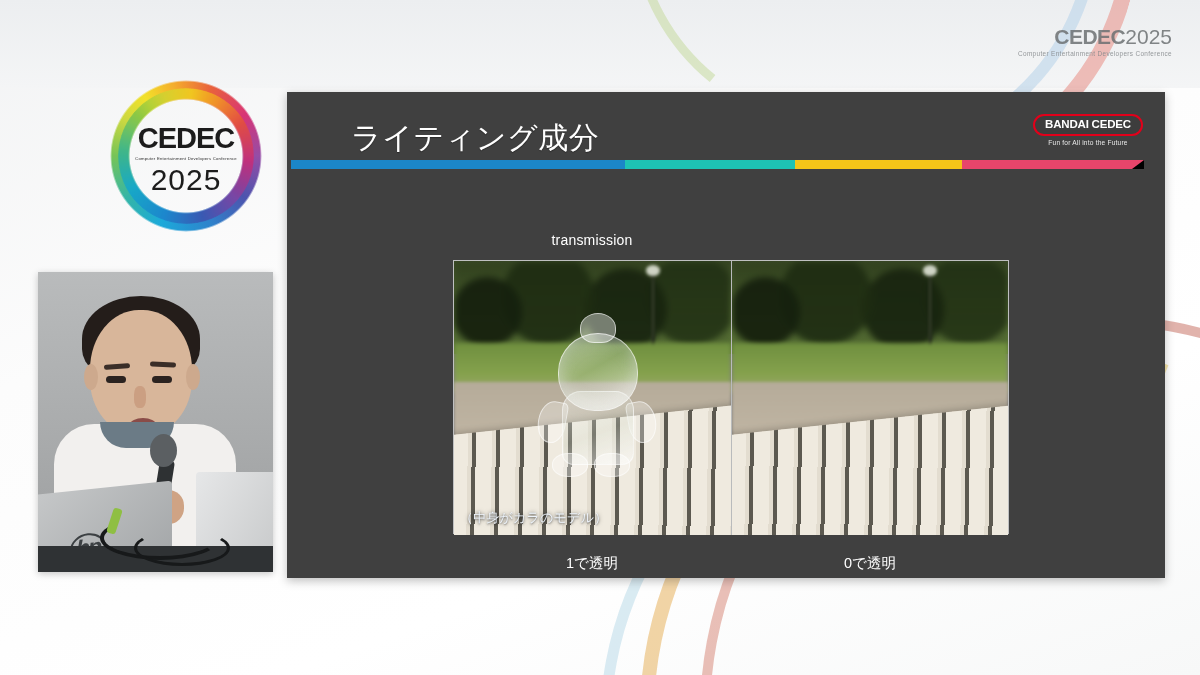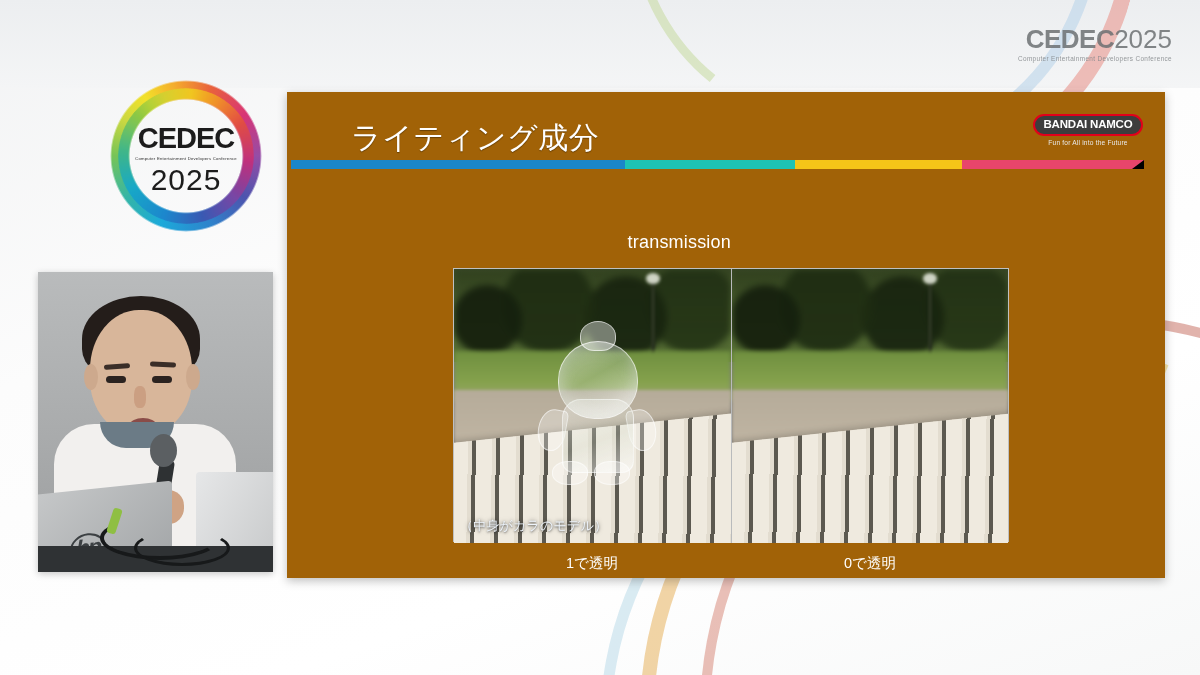--- a/index.html
+++ b/index.html
@@ -69,21 +69,21 @@
   }
   .cedec-round-year {
     font-size: 30px; font-weight: 400; letter-spacing: 1px; margin-top: 4px; line-height:1;
   }
 
   
   .cedec-mark {
     position: absolute; right: 28px; top: 26px; text-align: right;
     color: #6d7173; opacity: .85;
   }
-  .cedec-mark-main { font-size: 26px; font-weight: 700; letter-spacing: -.5px; line-height: 1; }
+  .cedec-mark-main { font-size: 21px; font-weight: 700; letter-spacing: -.5px; line-height: 1; }
   .cedec-mark-main .yr { font-weight: 400; letter-spacing: 0px; }
   .cedec-mark-sub { font-size: 6.4px; letter-spacing: .35px; margin-top: 3px; color:#83878a; }
 
   
   .video-panel {
     position: absolute; left: 38px; top: 272px; width: 235px; height: 300px;
     background: #8e9091;
     box-shadow: 0 2px 7px rgba(0,0,0,.22);
     overflow: hidden;
   }
@@ -139,21 +139,21 @@
   }
   .v-cable2 {
     position:absolute; left:96px; bottom:6px; width:96px; height:36px;
     border:3px solid #17191a; border-radius:50%; border-top-color:transparent;
   }
   .v-green { position:absolute; left:72px; bottom:38px; width:9px; height:26px; background:#8fbf43; border-radius:3px; transform:rotate(18deg); }
 
   
   .slide {
     position: absolute; left: 287px; top: 92px; width: 878px; height: 486px;
-    background: #a16207;
+    background: #404040;
     box-shadow: 0 3px 9px rgba(0,0,0,.25);
     overflow: hidden;
   }
   .slide-title {
     position: absolute; left: 64px; top: 26px;
     font-size: 30px; color: #ffffff; letter-spacing: .5px; font-weight: 400;
     text-shadow: 0 1px 1px rgba(0,0,0,.35);
   }
   .rule { position: absolute; left: 4px; top: 68px; height: 9px; display: flex; width: 860px; }
   .rule i { display:block; height:100%; }
@@ -167,26 +167,26 @@
     border: 2.4px solid #e2001a; border-radius: 13px;
     background: #3d3d3d; color: #ffffff;
     font-size: 11.5px; font-weight: 700; letter-spacing: -.2px;
     padding: 3px 2px 3px 2px; line-height: 1;
   }
   .brand-tag { margin-top: 3px; font-size: 6.6px; color: #e9e9e9; letter-spacing: .2px; }
 
   
   .cmp-labels { position:absolute; left: 166px; top: 140px; width: 556px; display:flex; }
   .cmp-labels span {
-    width: 278px; text-align: right; color: #ffffff;
-    font-size: 18px; letter-spacing: .2px;
+    width: 278px; text-align: center; color: #ffffff;
+    font-size: 14px; letter-spacing: .2px;
   }
   
   .cmp-imgs {
-    position: absolute; left: 166px; top: 176px;
+    position: absolute; left: 166px; top: 168px;
     width: 556px; height: 274px; display: flex;
     border: 1px solid #bfc0c1;
     background: #777;
   }
   .shot { position: relative; width: 278px; height: 274px; overflow: hidden; }
   .shot + .shot { border-left: 1px solid #b9bbbc; }
 
   
   .sky   { position:absolute; left:0; top:0; width:100%; height:34%;
            background: linear-gradient(180deg,#3b4a28 0%, #4d6330 40%, #5f7a3a 100%); }
@@ -318,21 +318,21 @@
 
   <div class="rule">
     <i style="width:334px; background:#1b86c8;"></i>
     <i style="width:170px; background:#1ec3b4;"></i>
     <i style="width:167px; background:#f5c518;"></i>
     <i style="width:170px; background:#e8456b;"></i>
     <i class="tail" style="border-top-color:#e8456b;"></i>
   </div>
 
   <div class="brand">
-    <div class="brand-box">BANDAI NAMCO</div>
+    <div class="brand-box">BANDAI CEDEC</div>
     <div class="brand-tag">Fun for All into the Future</div>
   </div>
 
   <div class="cmp-labels">
     <span>transmission</span>
   </div>
 
   <div class="cmp-imgs">
 
     <div class="shot">

